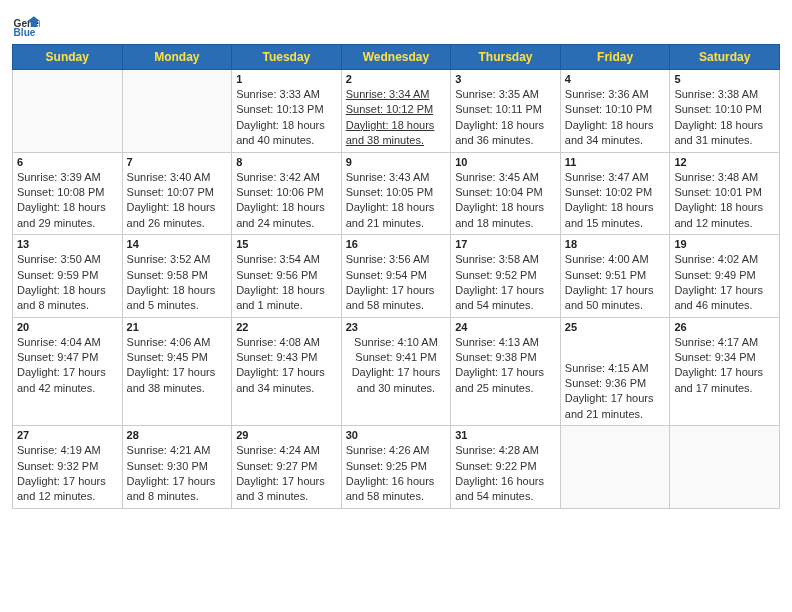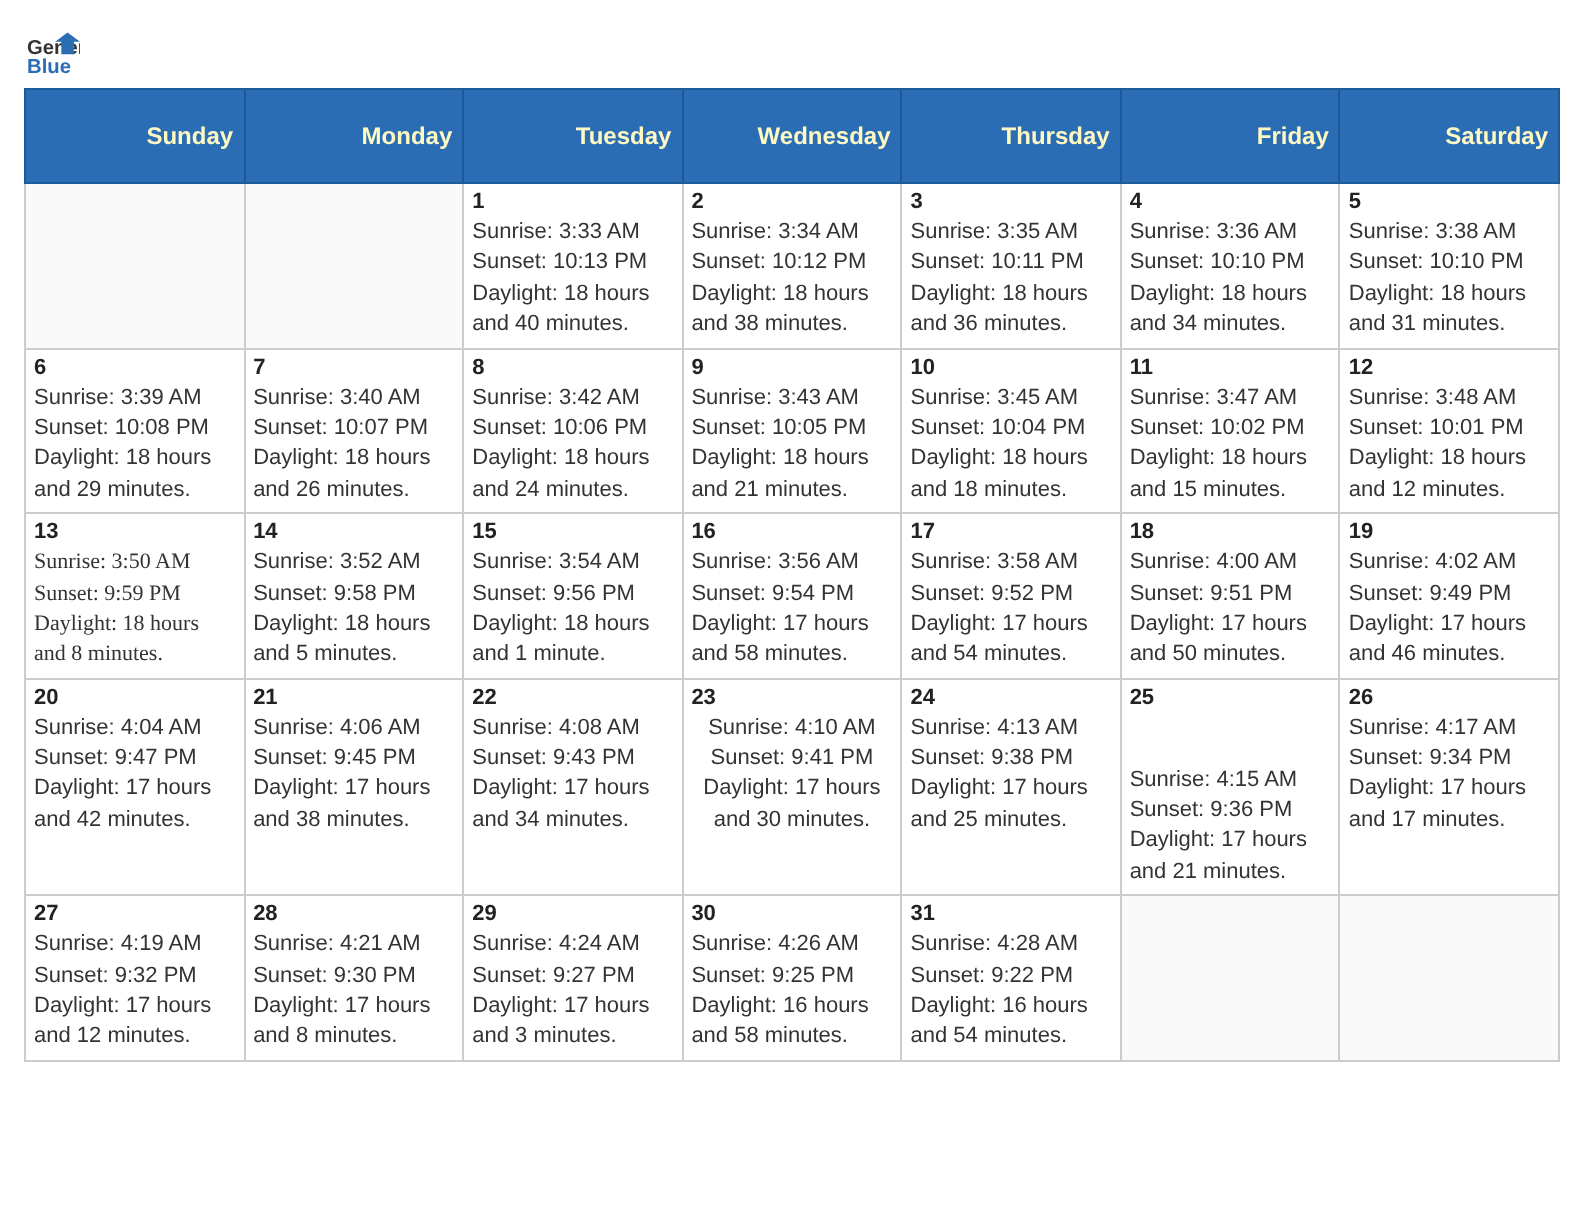--- a/index.html
+++ b/index.html
@@ -57,25 +57,25 @@
     .location {
       font-size: 14px;
       color: #333;
     }
     .calendar {
       width: 100%;
       border-collapse: collapse;
     }
     .calendar th {
       background: #2a6db5;
-      color: #fef9c3;
+      color: #fde047;
       font-size: 12px;
       font-weight: bold;
-      padding: 16px 5px;
-      text-align: right;
+      padding: 5px 5px;
+      text-align: center;
       border: 1px solid #1a5a9a;
     }
     .calendar td {
       border: 1px solid #ccc;
       vertical-align: top;
       padding: 3px 4px;
       font-size: 10px;
       color: #333;
       width: calc(100% / 7);
       height: 78px;
@@ -142,21 +142,21 @@
           <td class="empty"></td>
           <td>
             <span class="day-num">1</span>
             <div class="day-info" style="white-space: pre-line;">Sunrise: 3:33 AM
 Sunset: 10:13 PM
 Daylight: 18 hours
 and 40 minutes.</div>
           </td>
           <td>
             <span class="day-num">2</span>
-            <div class="day-info" style="white-space: pre-line;">Sunrise: 3:34 AM
+            <div class="day-info" style="white-space: pre-line; text-decoration: underline;">Sunrise: 3:34 AM
 Sunset: 10:12 PM
 Daylight: 18 hours
 and 38 minutes.</div>
           </td>
           <td>
             <span class="day-num">3</span>
             <div class="day-info" style="white-space: pre-line;">Sunrise: 3:35 AM
 Sunset: 10:11 PM
 Daylight: 18 hours
 and 36 minutes.</div>
@@ -223,21 +223,21 @@
             <span class="day-num">12</span>
             <div class="day-info" style="white-space: pre-line;">Sunrise: 3:48 AM
 Sunset: 10:01 PM
 Daylight: 18 hours
 and 12 minutes.</div>
           </td>
         </tr>
         <tr>
           <td>
             <span class="day-num">13</span>
-            <div class="day-info" style="white-space: pre-line; font-family: Liberation Serif, serif;">Sunrise: 3:50 AM
+            <div class="day-info" style="white-space: pre-line;">Sunrise: 3:50 AM
 Sunset: 9:59 PM
 Daylight: 18 hours
 and 8 minutes.</div>
           </td>
           <td>
             <span class="day-num">14</span>
             <div class="day-info" style="white-space: pre-line;">Sunrise: 3:52 AM
 Sunset: 9:58 PM
 Daylight: 18 hours
 and 5 minutes.</div>

